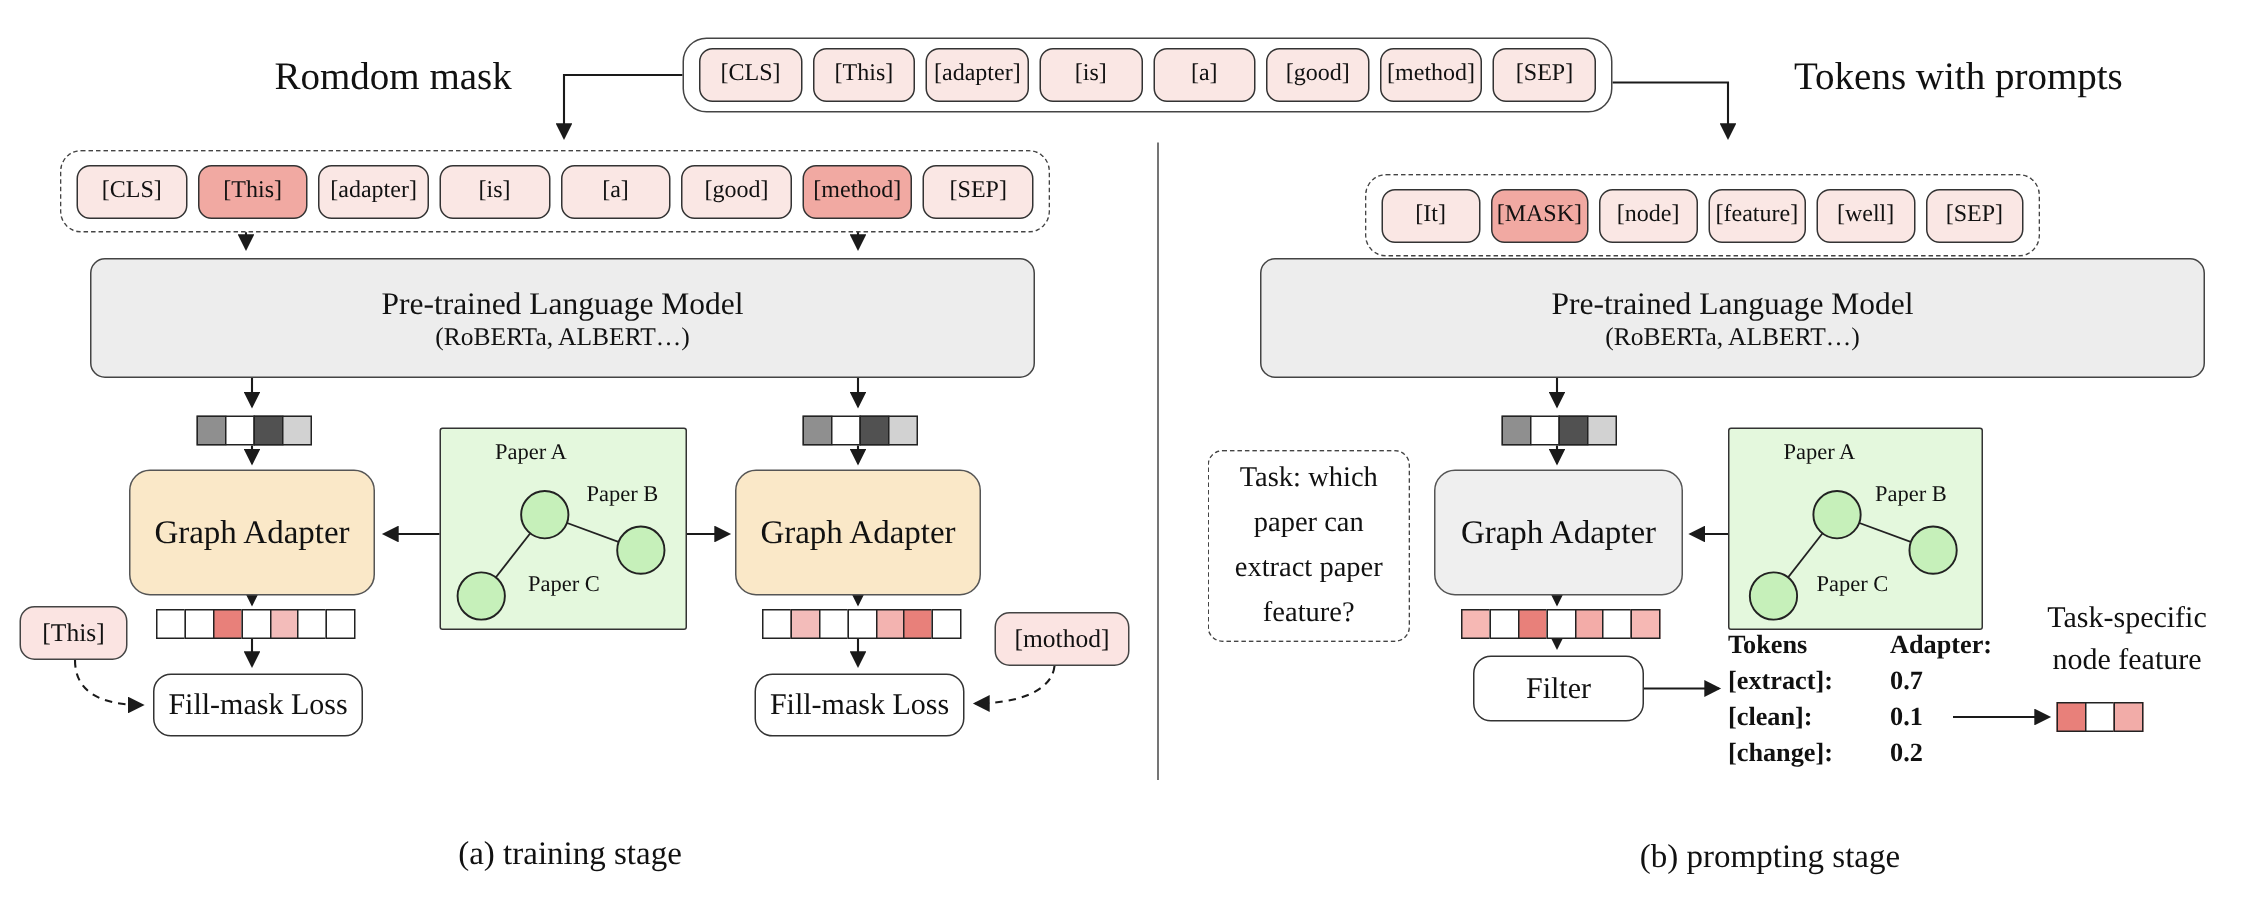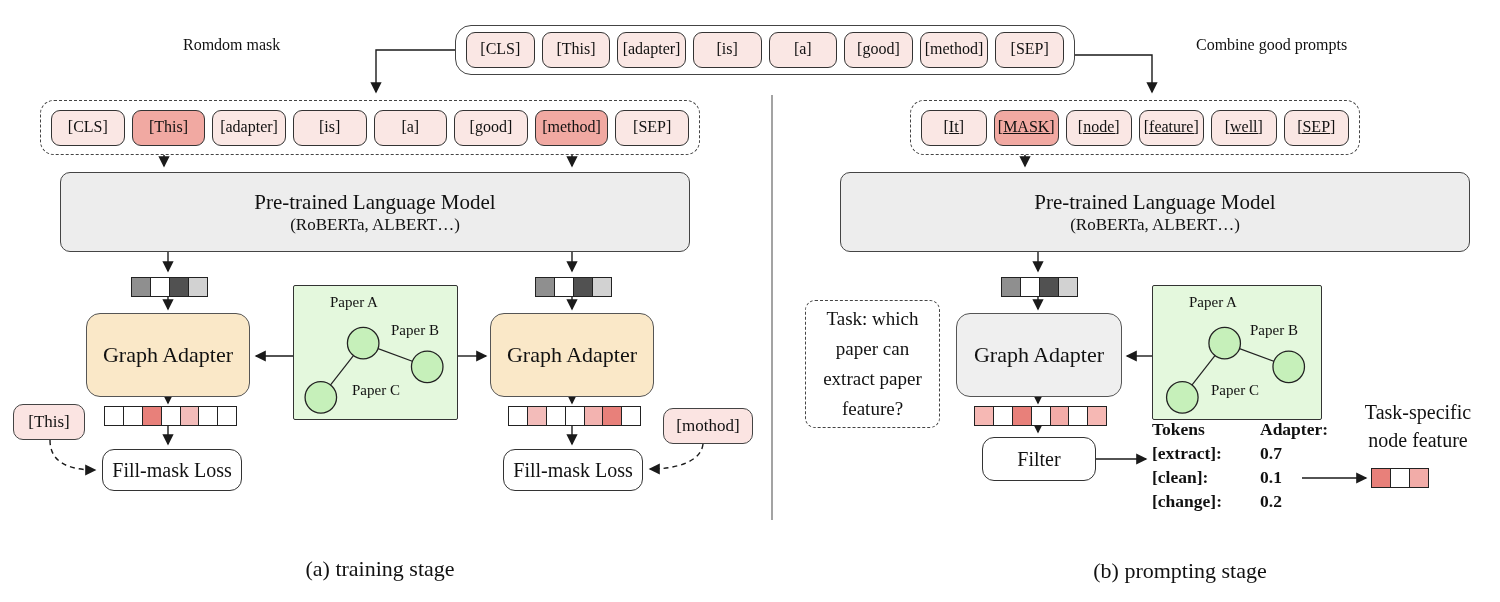--- a/index.html
+++ b/index.html
@@ -34,21 +34,21 @@
   .strip{display:flex;}
   .strip .cell{width:18px;height:18px;border:1.1px solid #222;margin-left:-1.1px;box-sizing:content-box;}
   
   .chip{border:1.3px solid #444;border-radius:10px;background:var(--chip-pink);
         display:flex;align-items:center;justify-content:center;font-size:17px;box-sizing:border-box;}
   .wbox{border:1.4px solid #333;border-radius:12px;background:#fff;display:flex;align-items:center;
         justify-content:center;font-size:20px;box-sizing:border-box;text-align:right;}
   .taskbox{border:1.5px dashed #444;border-radius:10px;background:#fff;box-sizing:border-box;
            display:flex;flex-direction:column;align-items:center;justify-content:center;
            font-size:19px;line-height:1.58;text-align:center;font-family:Liberation Serif, serif;}
-  .lbl{font-size:16px;white-space:nowrap;}
+  .lbl{font-size:26px;white-space:nowrap;}
   .caption{font-size:22px;text-align:center;white-space:nowrap;}
   .scores{display:flex;flex-direction:column;}
   .score-row{display:grid;grid-template-columns:108px auto;font-weight:bold;font-size:17.5px;line-height:24px;
              font-family:"Liberation Serif","DejaVu Serif",serif;}
   .result-label{font-size:20px;text-align:center;line-height:1.4;}
 </style>
 </head>
 <body>
 
 <div id="canvas">
@@ -82,21 +82,21 @@
       <path d="M1152,356 L1127,356" marker-end="url(#ah)"></path>
       <path d="M1096,459 L1146,459" marker-end="url(#ah)"></path>
       <path d="M1302,478 L1366,478" marker-end="url(#ah)"></path>
       <path d="M50,440 C50,462 68,470 95,470" stroke-dasharray="5,4" marker-end="url(#ah)"></path>
       <path d="M703,444 C701,462 676,469 650,469" stroke-dasharray="5,4" marker-end="url(#ah)"></path>
       <line x1="772" y1="95" x2="772" y2="520" stroke="#666" stroke-width="1.2"></line>
     </g>
   </svg>
 
   <div class="abs lbl" style="left:183px;top:36px;">Romdom mask</div>
-  <div class="abs lbl" style="left:1196px;top:36px;">Combine good prompts</div>
+  <div class="abs lbl" style="left:1196px;top:36px;">Tokens with prompts</div>
   <div class="abs trow solidrow" style="left:455px;top:25px;width:620px;height:50px;">
       <span class="token">[CLS]</span>
       <span class="token">[This]</span>
       <span class="token">[adapter]</span>
       <span class="token">[is]</span>
       <span class="token">[a]</span>
       <span class="token">[good]</span>
       <span class="token">[method]</span>
       <span class="token">[SEP]</span>
     </div>
@@ -170,21 +170,21 @@
     </div>
 
   <div class="abs chip" style="left:13px;top:404px;width:72px;height:36px;">[This]</div>
   <div class="abs chip" style="left:663px;top:408px;width:90px;height:36px;">[mothod]</div>
 
   <div class="abs wbox" style="left:102px;top:449px;width:140px;height:42px;">Fill-mask Loss</div>
   <div class="abs wbox" style="left:503px;top:449px;width:140px;height:42px;">Fill-mask Loss</div>
 
   <div class="abs caption" style="left:230px;top:556px;width:300px;">(a) training stage</div>
 
-  <div class="abs trow dashrow" style="left:910px;top:100px;width:450px;height:55px;text-decoration:underline;">
+  <div class="abs trow dashrow" style="left:910px;top:116px;width:450px;height:55px;">
       <span class="token">[It]</span>
       <span class="token masked">[MASK]</span>
       <span class="token">[node]</span>
       <span class="token">[feature]</span>
       <span class="token">[well]</span>
       <span class="token">[SEP]</span>
     </div>
 
   <div class="abs plm" style="left:840px;top:172px;width:630px;height:80px;">
     <div class="t1">Pre-trained Language Model</div>

